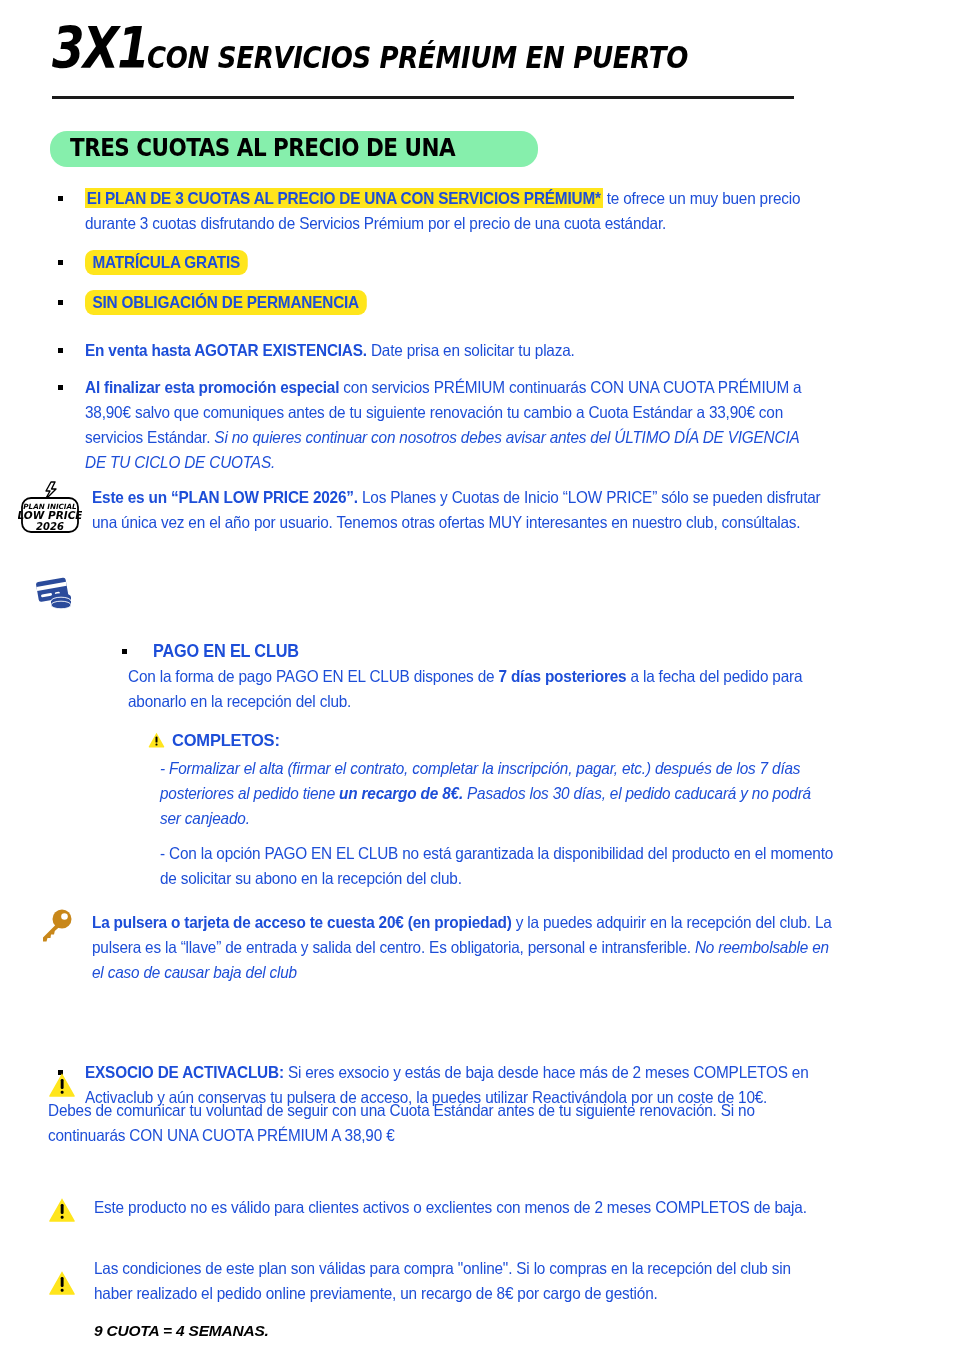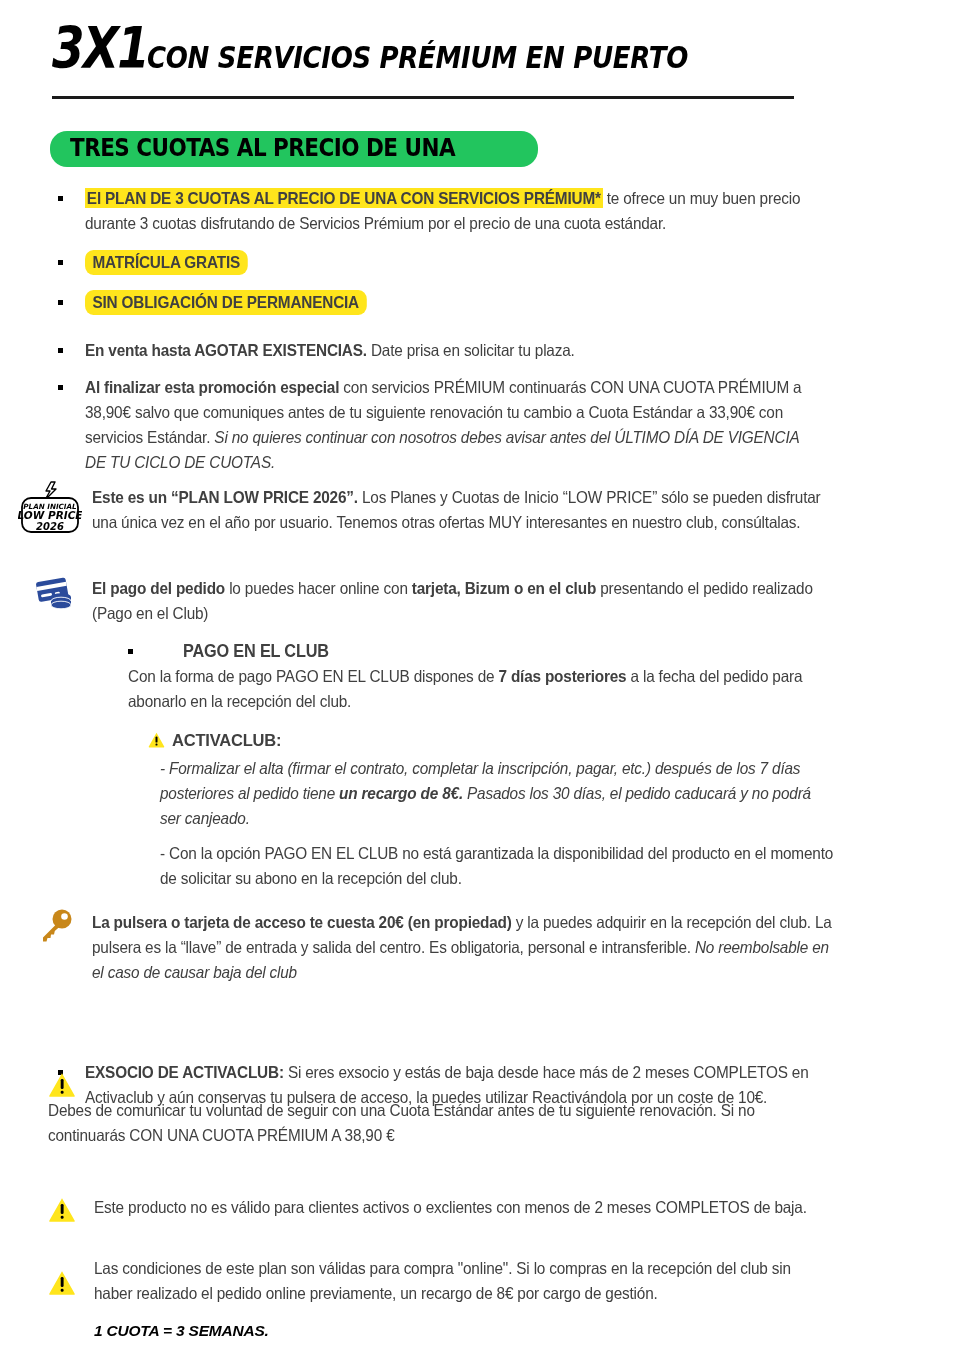--- a/index.html
+++ b/index.html
@@ -65,21 +65,21 @@
     width: 742px;
     height: 3px;
     background: #1a1a1a;
   }
 
   
   .pill {
     position: absolute;
     left: 50px;
     top: 131px;
-    background: #22c55e;
+    background: #86efac;
     border-radius: 17px;
     padding: 4px 20px 6px 20px;
     display: inline-block;
   }
   .pill-text {
     font-family: "DejaVu Sans", sans-serif;
     font-weight: bold;
     font-size: 25px;
     letter-spacing: -0.6px;
     line-height: 1.05;
@@ -88,21 +88,21 @@
     display: block;
     white-space: nowrap;
   }
 
   
   .body-text {
     font-family: "Liberation Sans", sans-serif;
     font-size: 16.5px;
     line-height: 25px;
     letter-spacing: -0.2px;
-    color: #404040;
+    color: #1d4ed8;
   }
   .cond { display: inline-block; transform: scaleX(0.93); transform-origin: left; }
   b, strong { font-weight: bold; }
   i, em { font-style: italic; }
   .hl {
     background: #ffe51c;
     font-weight: bold;
     padding: 1px 2px;
   }
   .hl-pill {
@@ -219,40 +219,37 @@
       <g>
         <ellipse cx="25" cy="22" rx="10" ry="3.8" fill="#2b4b9b"></ellipse>
         <rect x="15" y="22" width="20" height="4" fill="#2b4b9b"></rect>
         <ellipse cx="25" cy="26" rx="10" ry="3.8" fill="#2b4b9b" stroke="#ffffff" stroke-width="0.9"></ellipse>
         <rect x="15" y="26" width="20" height="4" fill="#2b4b9b"></rect>
         <ellipse cx="25" cy="30" rx="10" ry="3.8" fill="#2b4b9b" stroke="#ffffff" stroke-width="0.9"></ellipse>
       </g>
     </svg>
   </div>
 
-  <div class="body-text" style="position:absolute; left:92px; top:576px; width:800px;">
-    <span class="cond"><b>El pago del pedido</b><span> lo puedes hacer online con </span><b>tarjeta, Bizum o en el club</b><span> presentando el pedido realizado (Pago en el Club)</span></span>
-  </div>
-
-  <div class="blk" style="left:128px; top:639px; width:740px;gap:24px;">
+
+  <div class="blk" style="left:122px; top:639px; width:740px;">
     <span class="bullet-sq" style="margin-right:26px;"></span>
     <div class="blk-body body-text"><span class="cond" style="font-weight:bold; font-size:17.5px;">PAGO EN EL CLUB</span></div>
   </div>
 
   <div class="body-text" style="position:absolute; left:128px; top:664px; width:752px;">
     <span class="cond"><span>Con la forma de pago PAGO EN EL CLUB dispones de </span><b>7 días posteriores</b><span> a la fecha del  pedido para abonarlo en la recepción del club.</span></span>
   </div>
 
   <div style="position:absolute; left:148px; top:728px; display:flex; align-items:flex-start;">
     <svg width="17" height="16" viewBox="0 0 17 16" style="margin-top:4px; margin-right:7px;">
       <path d="M8.5 0.8 L16.2 14.6 Q16.7 15.4 15.8 15.4 L1.2 15.4 Q0.3 15.4 0.8 14.6 Z" fill="#ffe51c"></path>
       <rect x="7.5" y="4.6" width="2" height="6" rx="0.9" fill="#000"></rect>
       <rect x="7.5" y="11.6" width="2" height="2" rx="0.9" fill="#000"></rect>
     </svg>
-    <span class="body-text" style="font-weight:bold;">ACTIVACLUB:</span>
+    <span class="body-text" style="font-weight:bold;">COMPLETOS:</span>
   </div>
 
   <div class="body-text" style="position:absolute; left:160px; top:756px; width:720px;font-style:italic;">
     <span class="cond"><span>- Formalizar el alta (firmar el contrato, completar la inscripción, pagar, etc.) después de los 7 días posteriores al pedido tiene </span><b>un recargo de 8€.</b><span> Pasados los 30 días, el pedido caducará y no podrá ser canjeado.</span></span>
   </div>
 
   <div class="body-text" style="position:absolute; left:160px; top:841px; width:725px;">
     <span class="cond">- Con la opción PAGO EN EL CLUB no está garantizada la disponibilidad del producto en el  momento de solicitar su abono en la recepción del club.</span>
   </div>
 
@@ -295,15 +292,15 @@
 
   <div class="warn-blk" style="left:48px; top:1248px; width:835px;margin-top:8px;">
     <svg class="wtri" width="28" height="26" viewBox="0 0 28 26" style="margin-top:14px;">
       <path d="M14 1.2 L26.6 23.4 Q27.5 24.8 25.9 24.8 L2.1 24.8 Q0.5 24.8 1.4 23.4 Z" fill="#ffe51c"></path>
       <rect x="12.7" y="7" width="2.9" height="10" rx="1.3" fill="#000"></rect>
       <rect x="12.7" y="18.8" width="2.9" height="2.9" rx="1.3" fill="#000"></rect>
     </svg>
     <div class="body-text"><span class="cond">Las condiciones de este plan son válidas para compra "online". Si lo compras en la recepción del club sin haber realizado el pedido online previamente, un recargo de 8€ por cargo de gestión.</span></div>
   </div>
 
-  <div class="foot-note" style="left:94px; top:1322px;">1 CUOTA = 3 SEMANAS.</div>
+  <div class="foot-note" style="left:94px; top:1322px;">9 CUOTA = 4 SEMANAS.</div>
 
 </div>
 
 </body></html>

